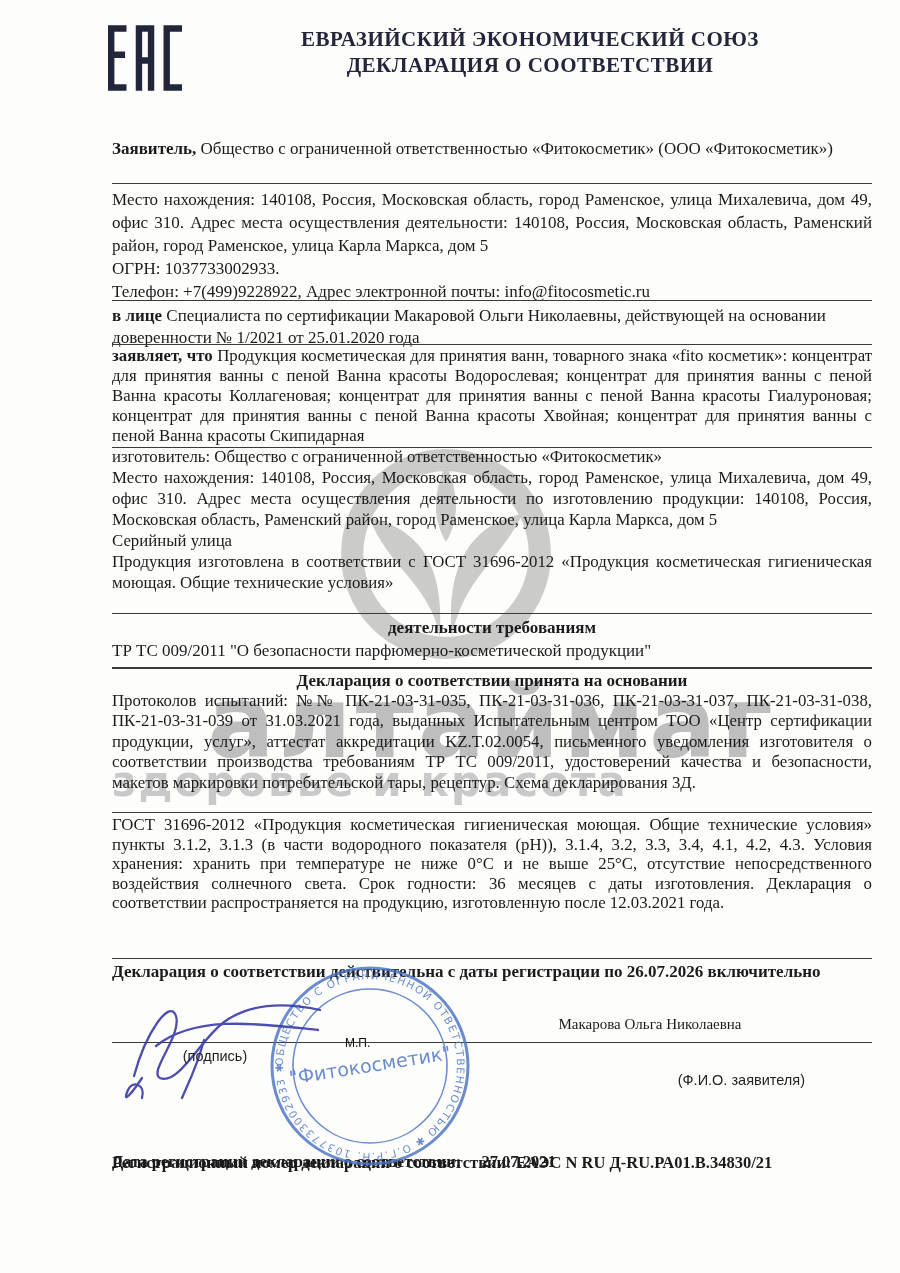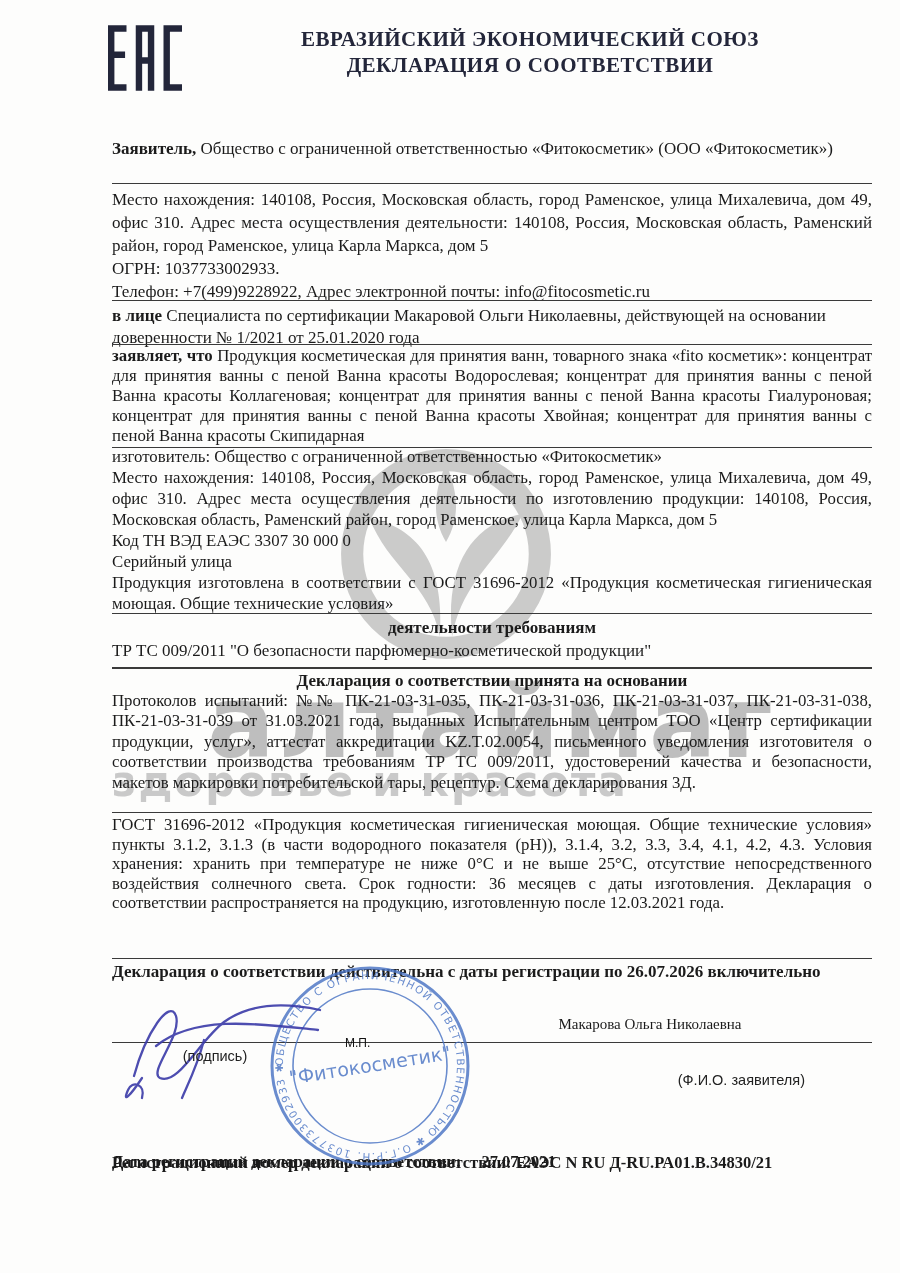--- a/index.html
+++ b/index.html
@@ -108,21 +108,20 @@
 
   <div class="sec just" id="sec-declares">
     <span class="b">заявляет, что</span>
     <span>Продукция косметическая для принятия ванн, товарного знака «fito косметик»: концентрат для принятия ванны с пеной Ванна красоты Водорослевая; концентрат для принятия ванны с пеной Ванна красоты Коллагеновая; концентрат для принятия ванны с пеной Ванна красоты Гиалуроновая; концентрат для принятия ванны с пеной Ванна красоты Хвойная; концентрат для принятия ванны с пеной Ванна красоты Скипидарная</span>
   </div>
   <div class="rule" style="top:447px"></div>
 
   <div class="sec" id="sec-manufacturer">
     <div>изготовитель: Общество с ограниченной ответственностью «Фитокосметик»</div>
     <div class="just">Место нахождения: 140108, Россия, Московская область, город Раменское, улица Михалевича, дом 49, офис 310. Адрес места осуществления деятельности по изготовлению продукции: 140108, Россия, Московская область, Раменский район, город Раменское, улица Карла Маркса, дом 5</div>
-    <div>Код ТН ВЭД ЕАЭС 3307 30 000 0</div>
     <div>Серийный улица</div>
     <div class="just">Продукция изготовлена в соответствии с ГОСТ 31696-2012 «Продукция косметическая гигиеническая моющая. Общие технические условия»</div>
   </div>
   <div class="rule" style="top:613px"></div>
 
   <div class="sec" id="sec-comply">
     <div class="b">деятельности требованиям</div>
     <div>ТР ТС 009/2011 "О безопасности парфюмерно-косметической продукции"</div>
   </div>
   <div class="rule thick" style="top:667px"></div>

